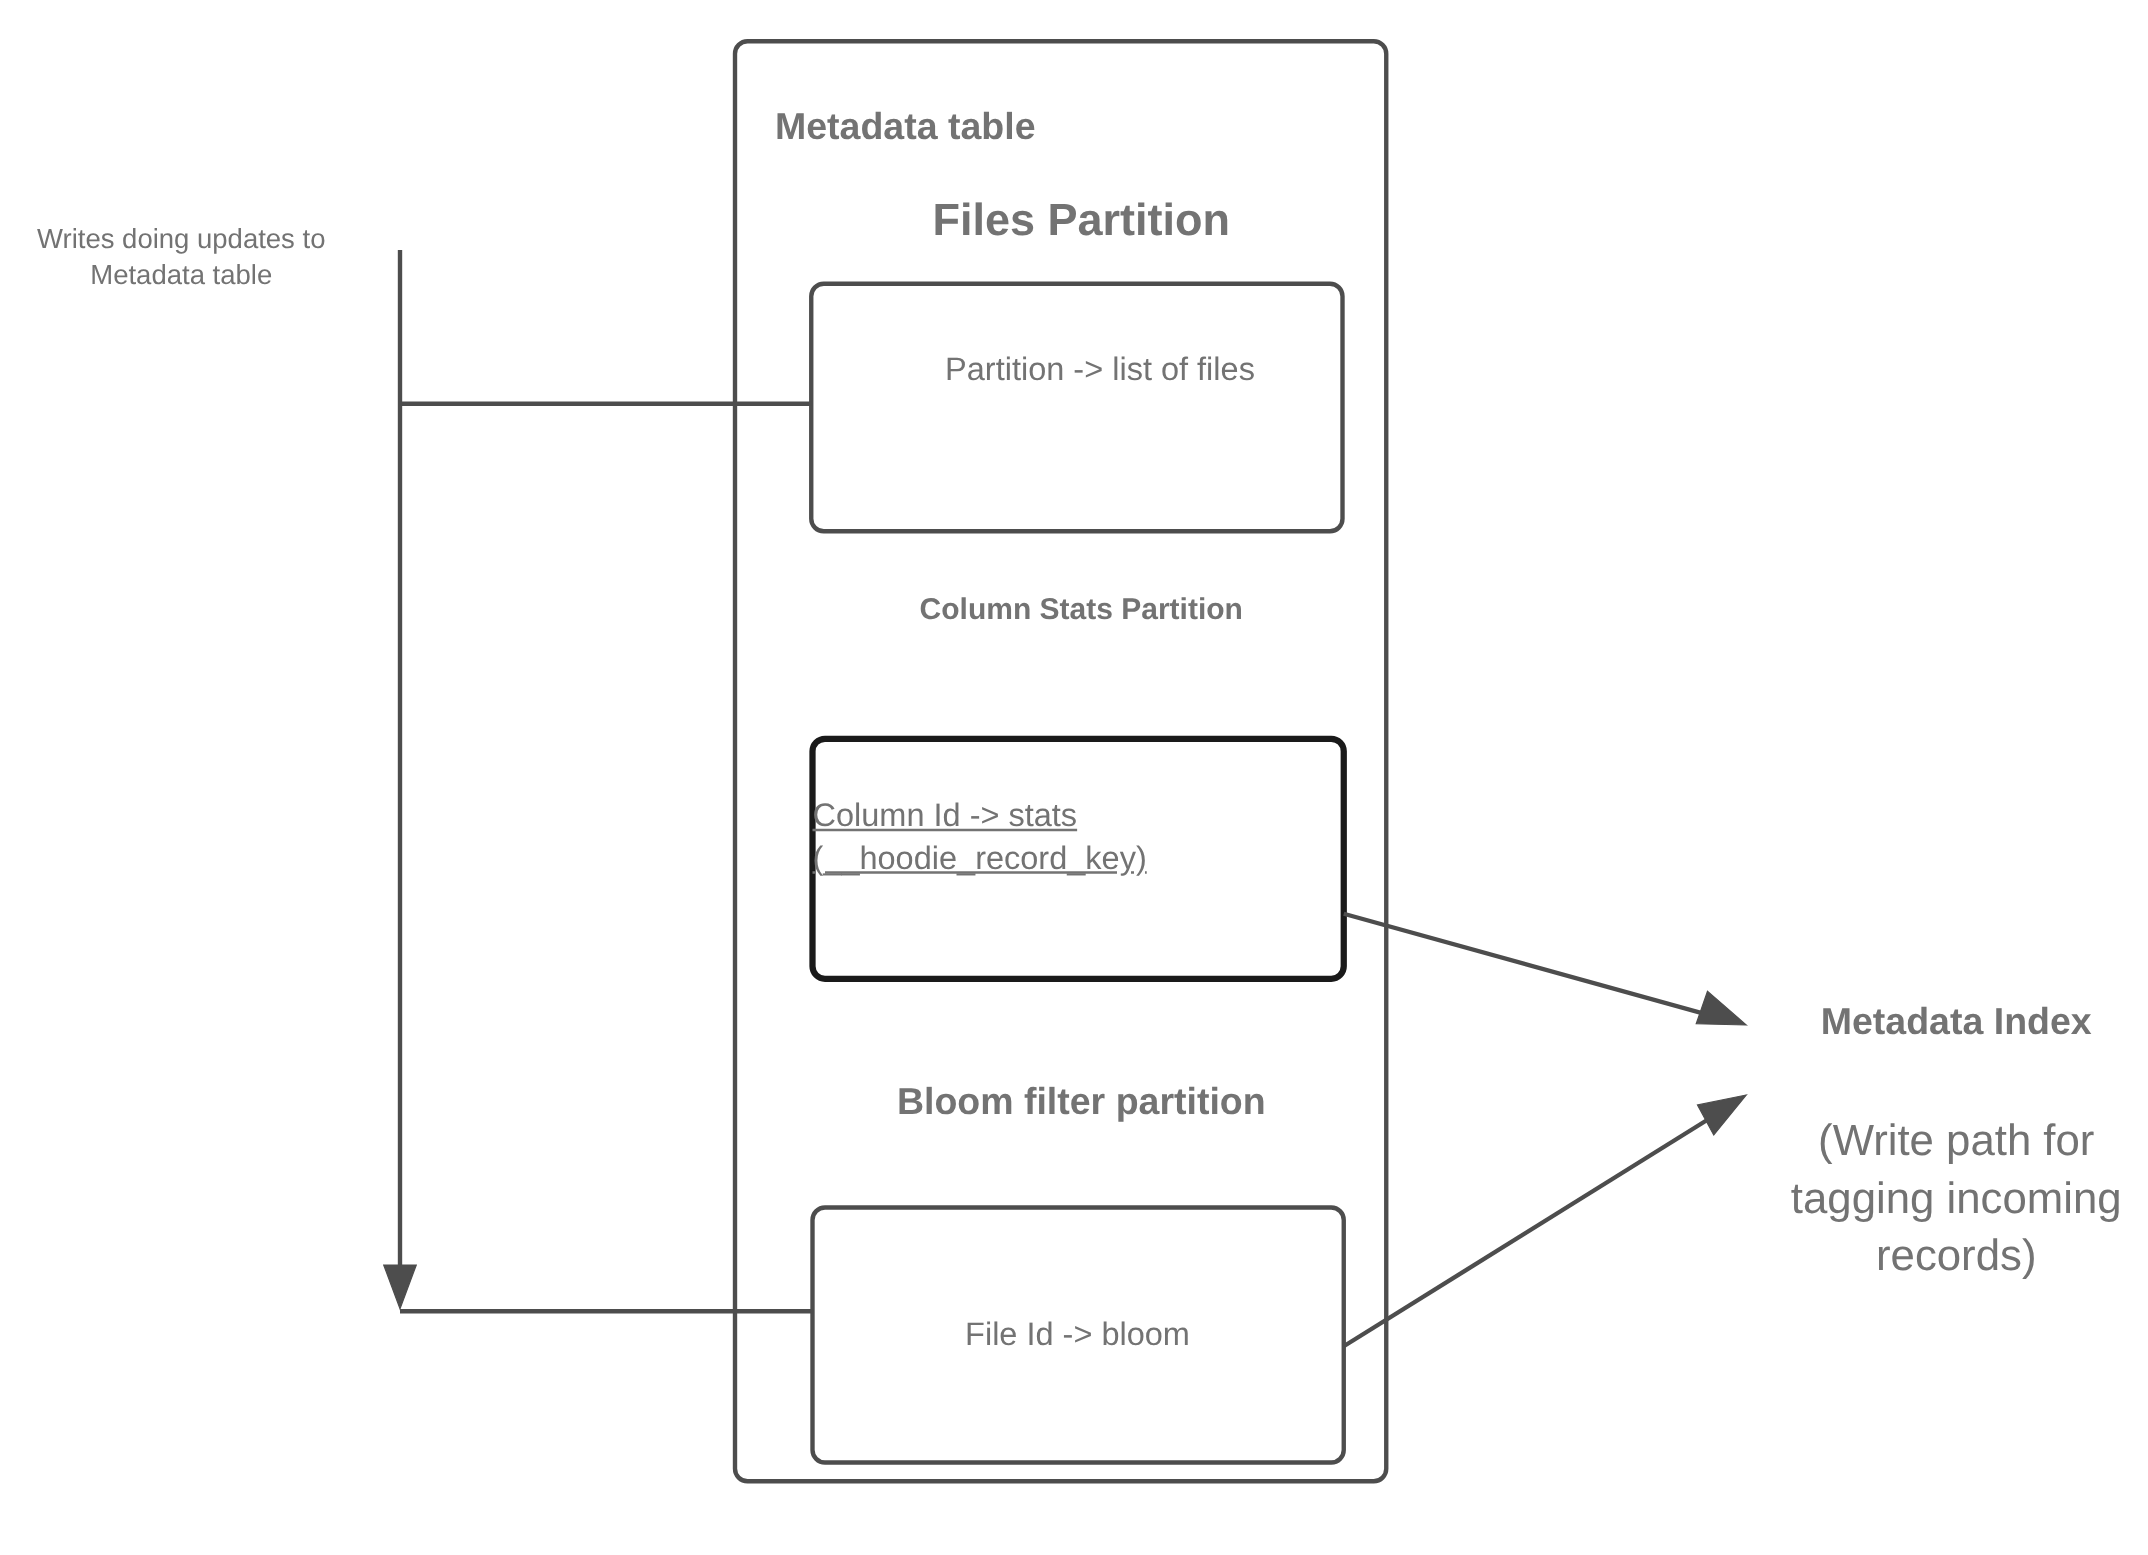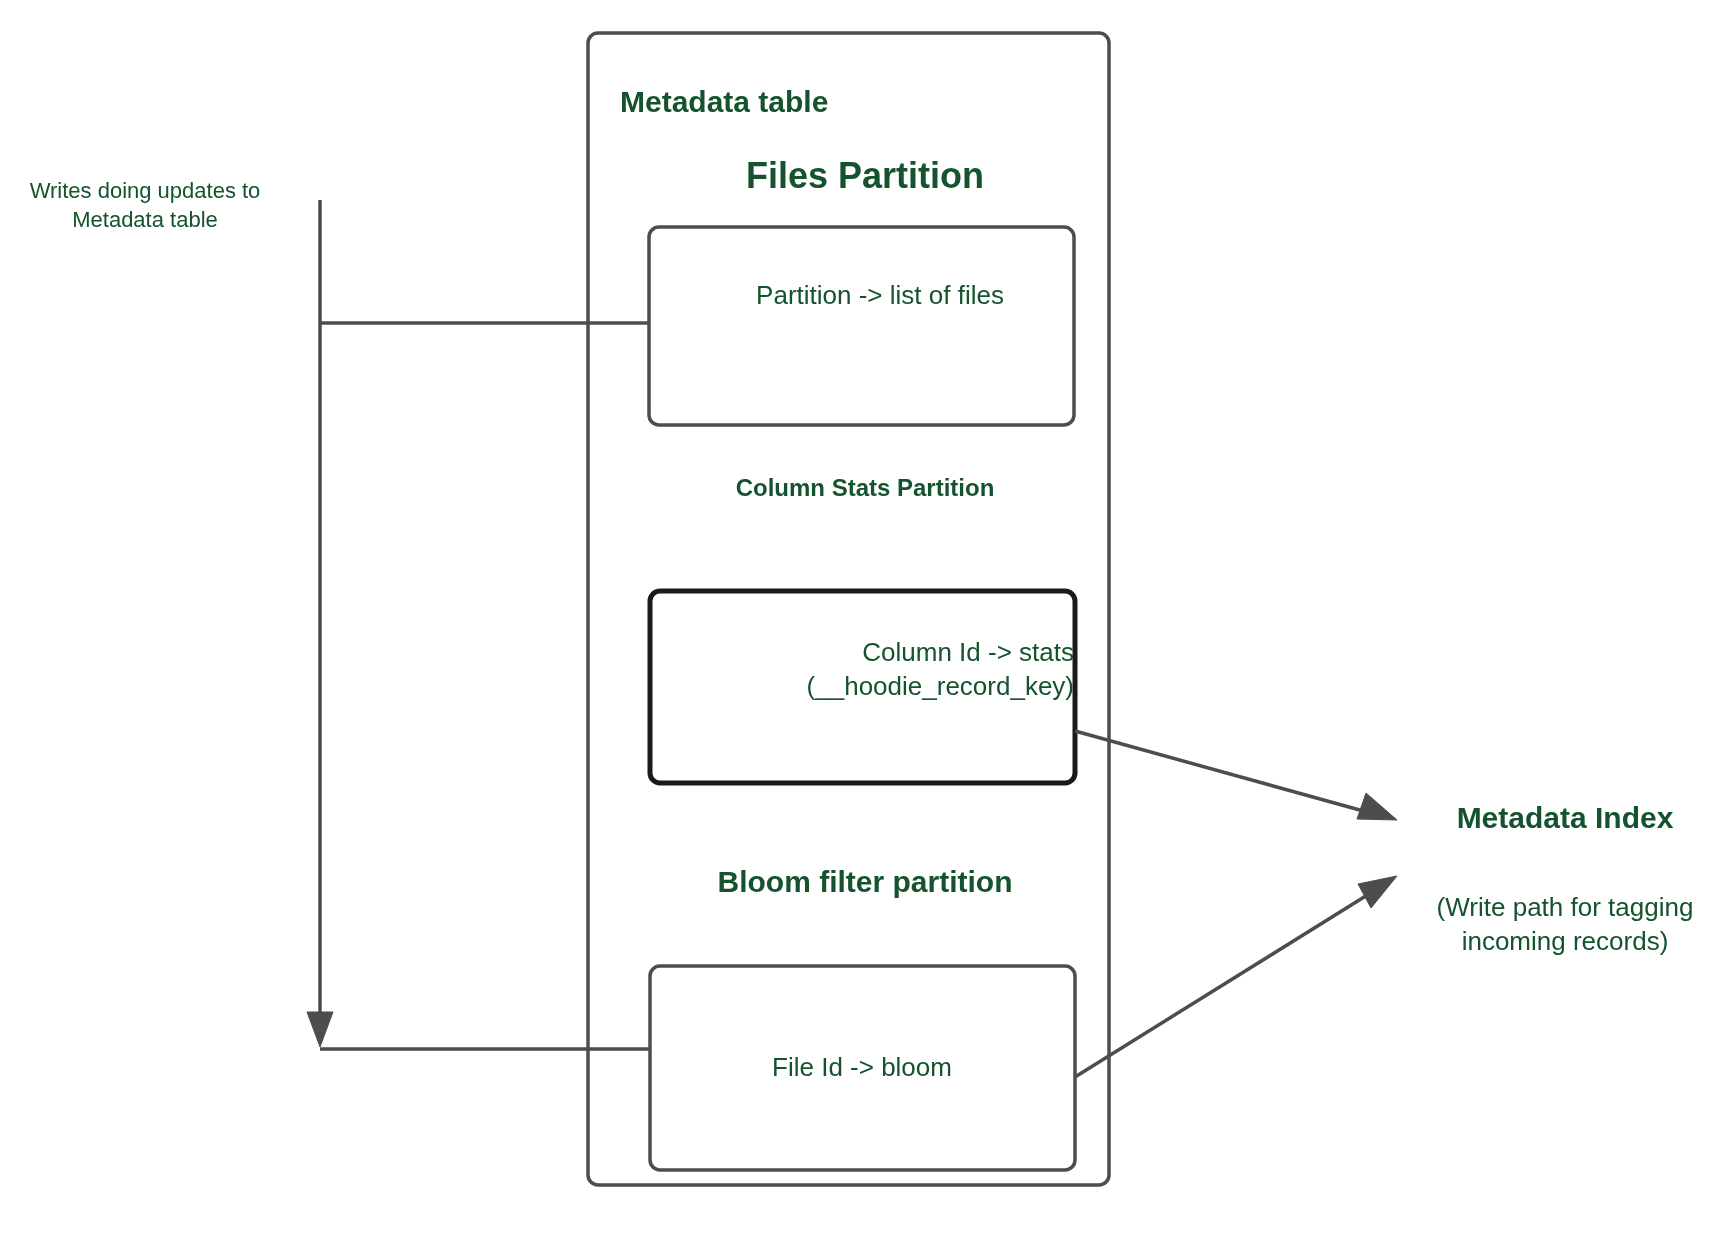--- a/index.html
+++ b/index.html
@@ -19,21 +19,21 @@
   }
   svg.layer {
     position: absolute;
     left: 0;
     top: 0;
     width: 1718px;
     height: 1244px;
   }
   .lbl {
     position: absolute;
-    color: #14532d;
+    color: #737373;
     line-height: 1.32;
     white-space: pre-line;
   }
   .bold { font-weight: bold; }
 
   
   #writes-label {
     left: 20px;
     top: 176px;
     width: 250px;
@@ -83,21 +83,22 @@
     width: 424px;
     font-size: 26px;
     text-align: center;
     padding-left: 18px;
   }
   #colstats-box-text {
     left: 650px;
     top: 635px;
     width: 424px;
     font-size: 26px;
-    text-align: right;
+    text-align: left;
+    text-decoration: underline;
   }
   #bloom-box-text {
     left: 650px;
     top: 1050px;
     width: 424px;
     font-size: 26px;
     text-align: center;
   }
 
   
@@ -106,21 +107,21 @@
     top: 798px;
     width: 290px;
     font-size: 30px;
     font-weight: bold;
     text-align: center;
   }
   #metadata-index-sub {
     left: 1420px;
     top: 890px;
     width: 290px;
-    font-size: 26px;
+    font-size: 35px;
     text-align: center;
   }
 </style>
 </head>
 <body>
 
 <div id="canvas">
 
   <svg class="layer" viewBox="0 0 1718 1244" xmlns="http://www.w3.org/2000/svg">
 

